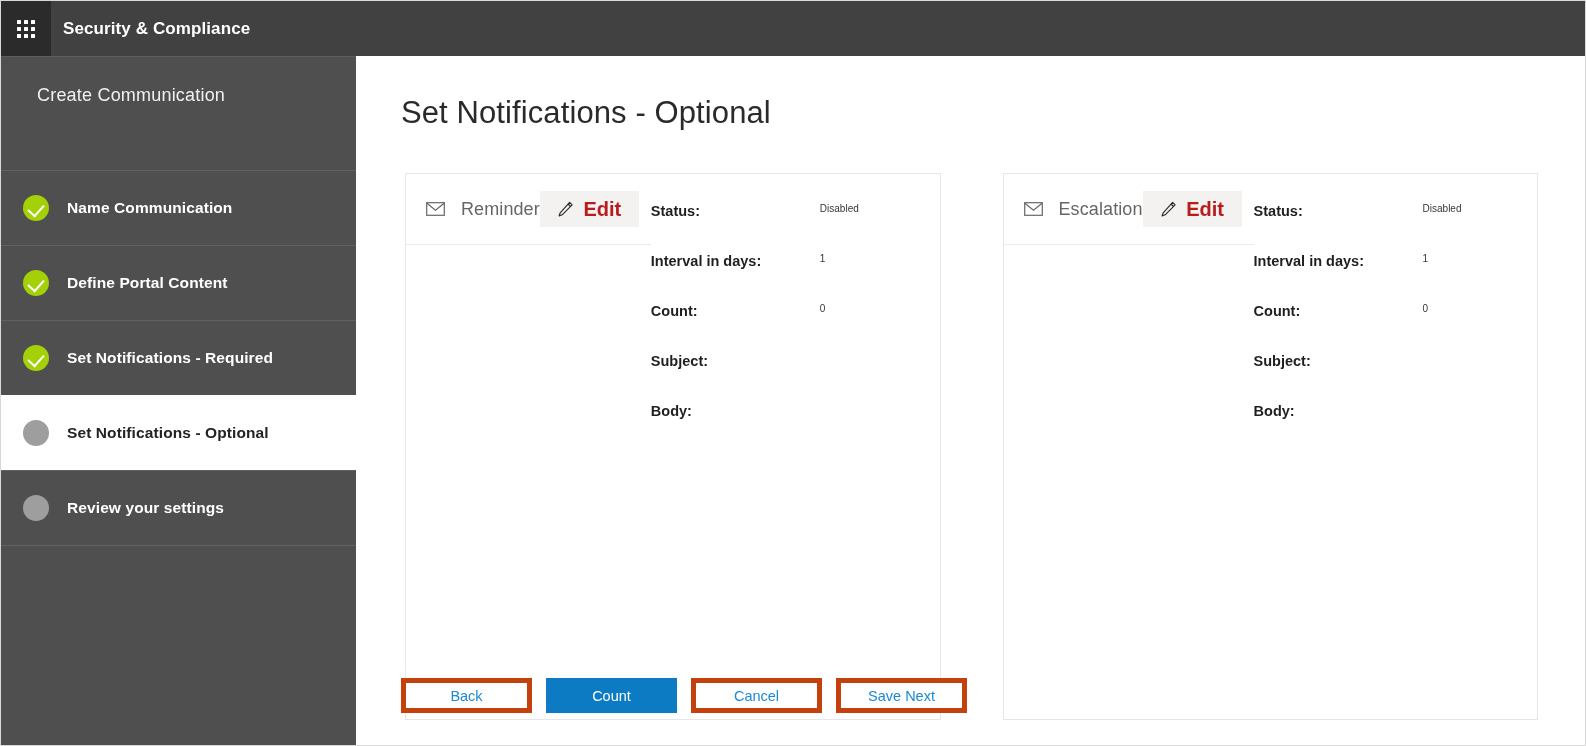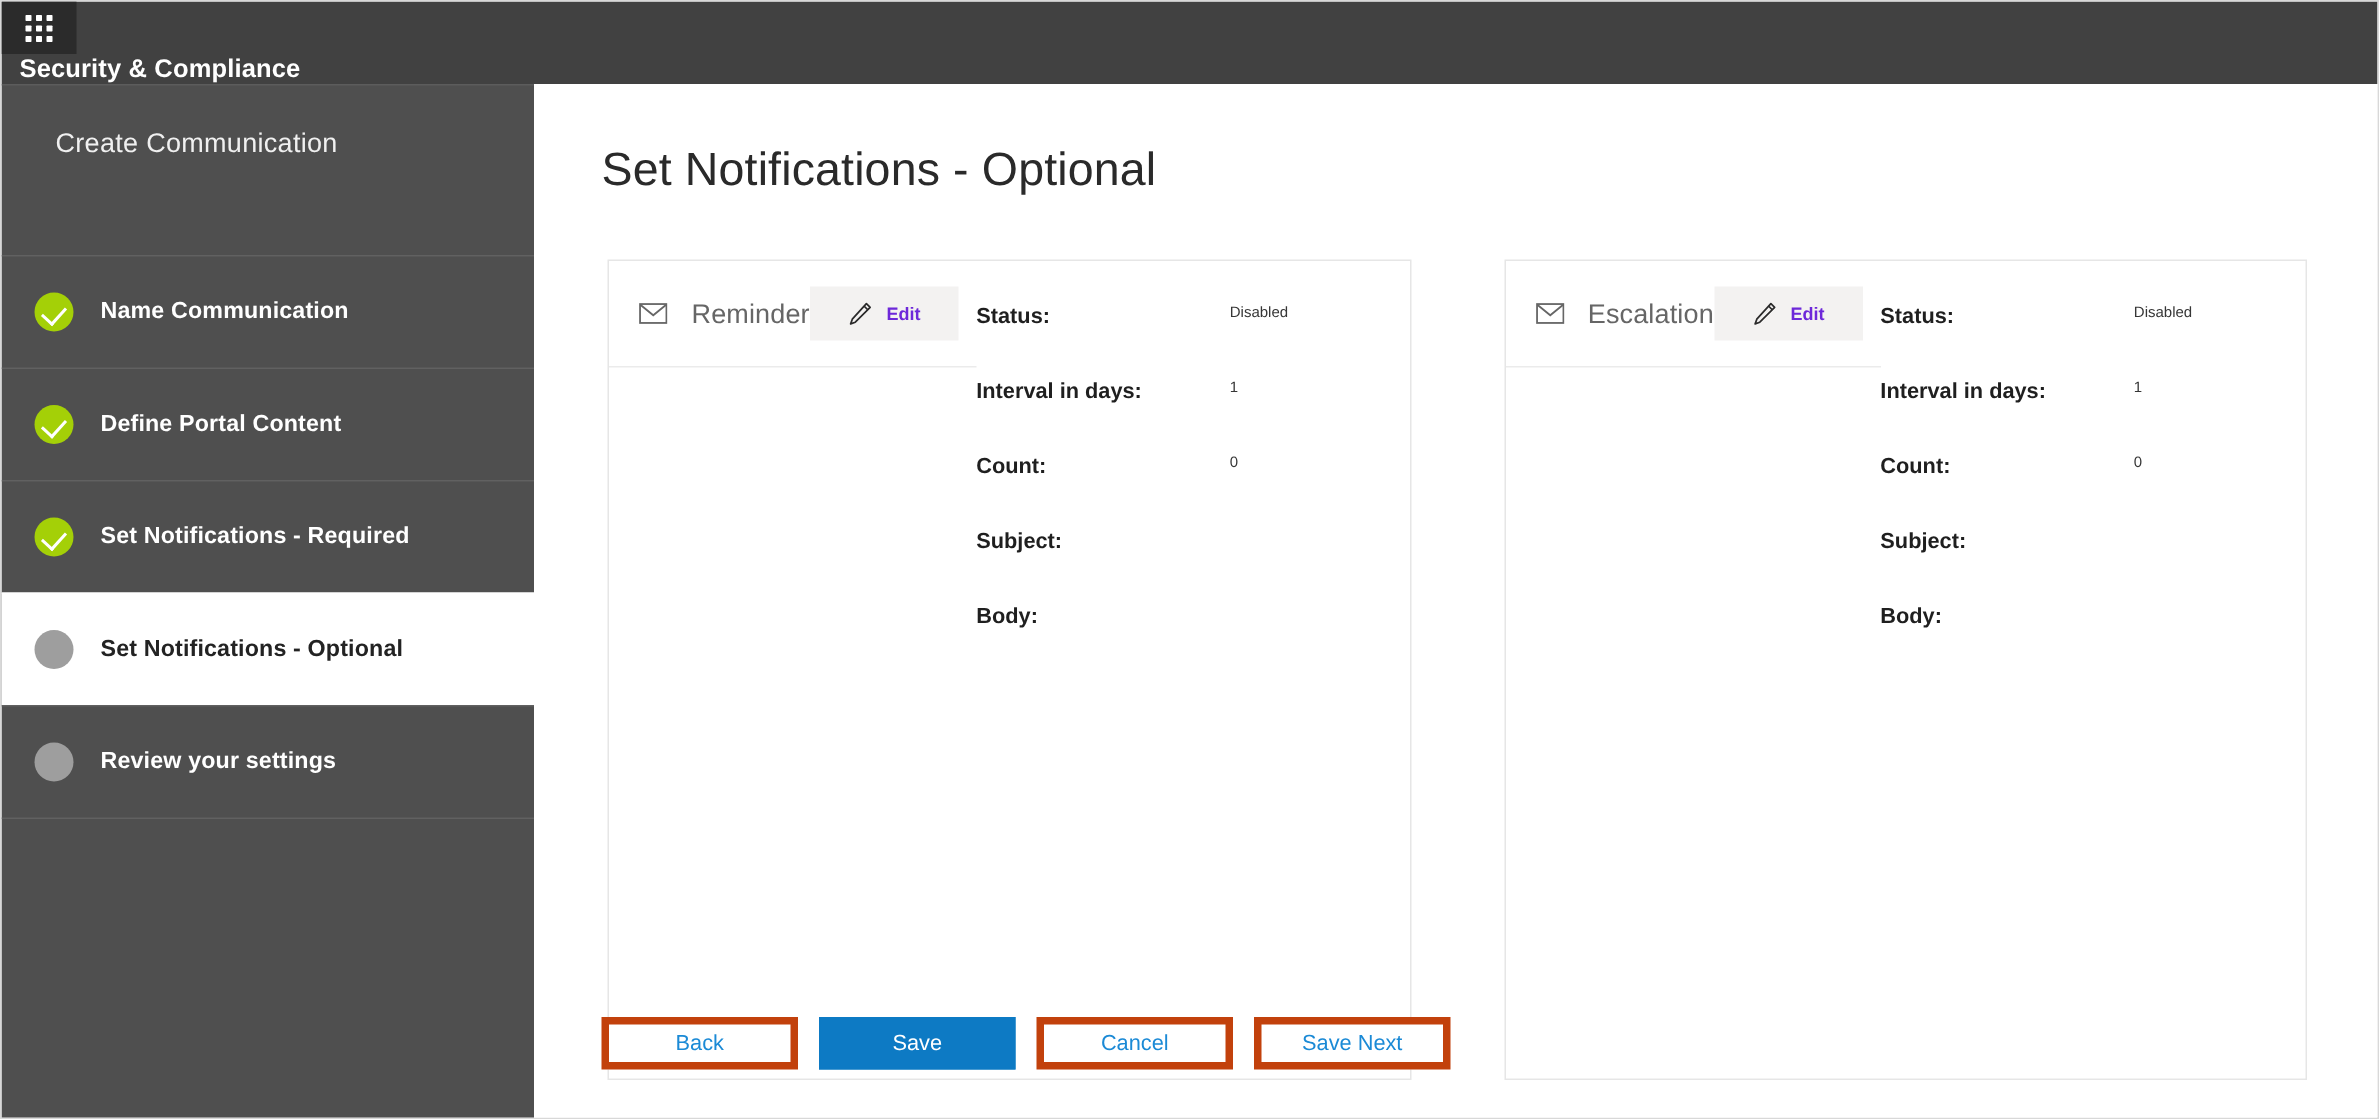--- a/index.html
+++ b/index.html
@@ -23,21 +23,20 @@
 
   
   .topbar {
     position: absolute;
     top: 0; left: 0;
     width: 1584px;
     height: 55px;
     background: #414141;
     display: flex;
     align-items: stretch;
-    flex-direction: column;
   }
   .waffle-btn {
     width: 50px;
     height: 55px;
     background: #2b2b2b;
     display: flex;
     align-items: center;
     justify-content: center;
     cursor: pointer;
   }
@@ -180,23 +179,23 @@
     border: none;
     display: flex;
     align-items: center;
     justify-content: center;
     gap: 9px;
     cursor: pointer;
     padding: 0 16px;
     font-family: inherit;
   }
   .edit-btn .edit-label {
-    font-size: 12px;
+    font-size: 20px;
     font-weight: 700;
-    color: #6d28d9;
+    color: #b91c1c;
   }
 
   .card-body {
     flex: 1;
     padding-top: 29px;
   }
   .field-row {
     display: flex;
     height: 50px;
     align-items: flex-start;
@@ -379,19 +378,19 @@
             <span class="field-label">Body:</span>
             <span class="field-value"></span>
           </div>
         </div>
       </div>
 
     </div>
 
     <div class="footer">
       <button class="btn secondary">Back</button>
-      <button class="btn primary">Save</button>
+      <button class="btn primary">Count</button>
       <button class="btn secondary">Cancel</button>
       <button class="btn secondary">Save Next</button>
     </div>
 
   </div>
 </div>
 
 </body></html>

